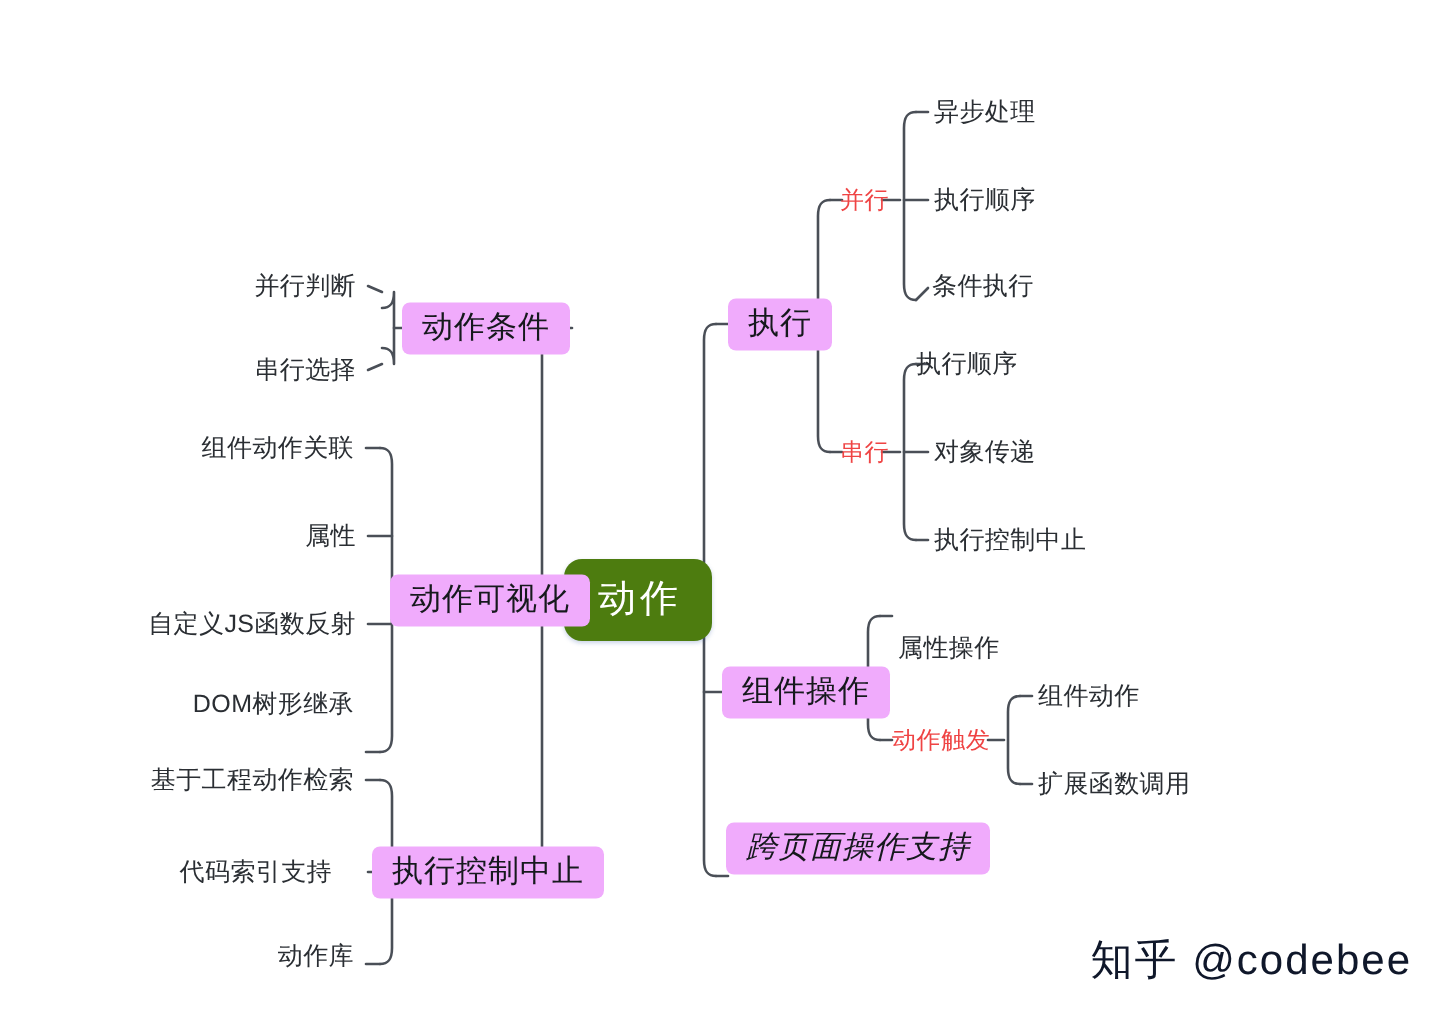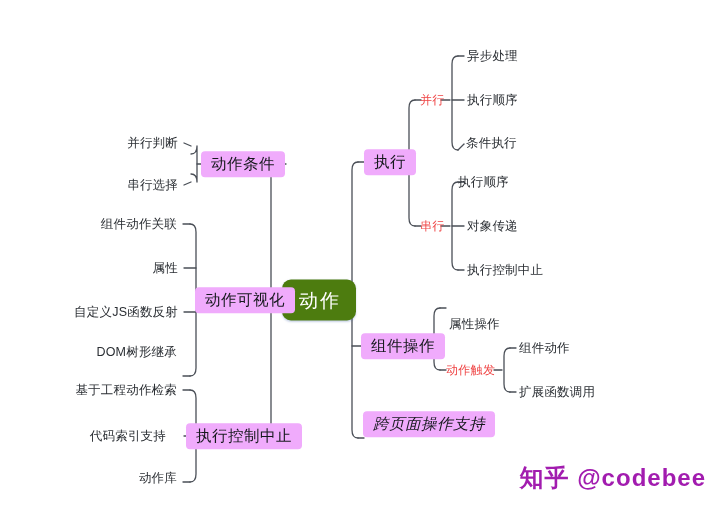--- a/index.html
+++ b/index.html
@@ -69,25 +69,25 @@
     padding: 11px 15px 11px 17px;
     border-radius: 9px;
     box-shadow: 0 1px 2px rgba(40,80,160,0.25);
     white-space: nowrap;
     line-height: 1;
   }
   .watermark {
     position: absolute;
     right: 14px;
     bottom: 14px;
-    font-size: 24px;
-    color: #a21caf;
+    font-size: 21px;
+    color: #0f172a;
     letter-spacing: 1px;
     white-space: nowrap;
-    font-weight: bold;
+    font-weight: normal;
   }
 </style>
 </head>
 <body>
 
 <div id="canvas">
 
   <svg id="links" viewBox="0 0 720 508" xmlns="http://www.w3.org/2000/svg">
     <g fill="none" stroke="#4a4f57" stroke-width="1.3" stroke-linecap="round" stroke-linejoin="round">
 

